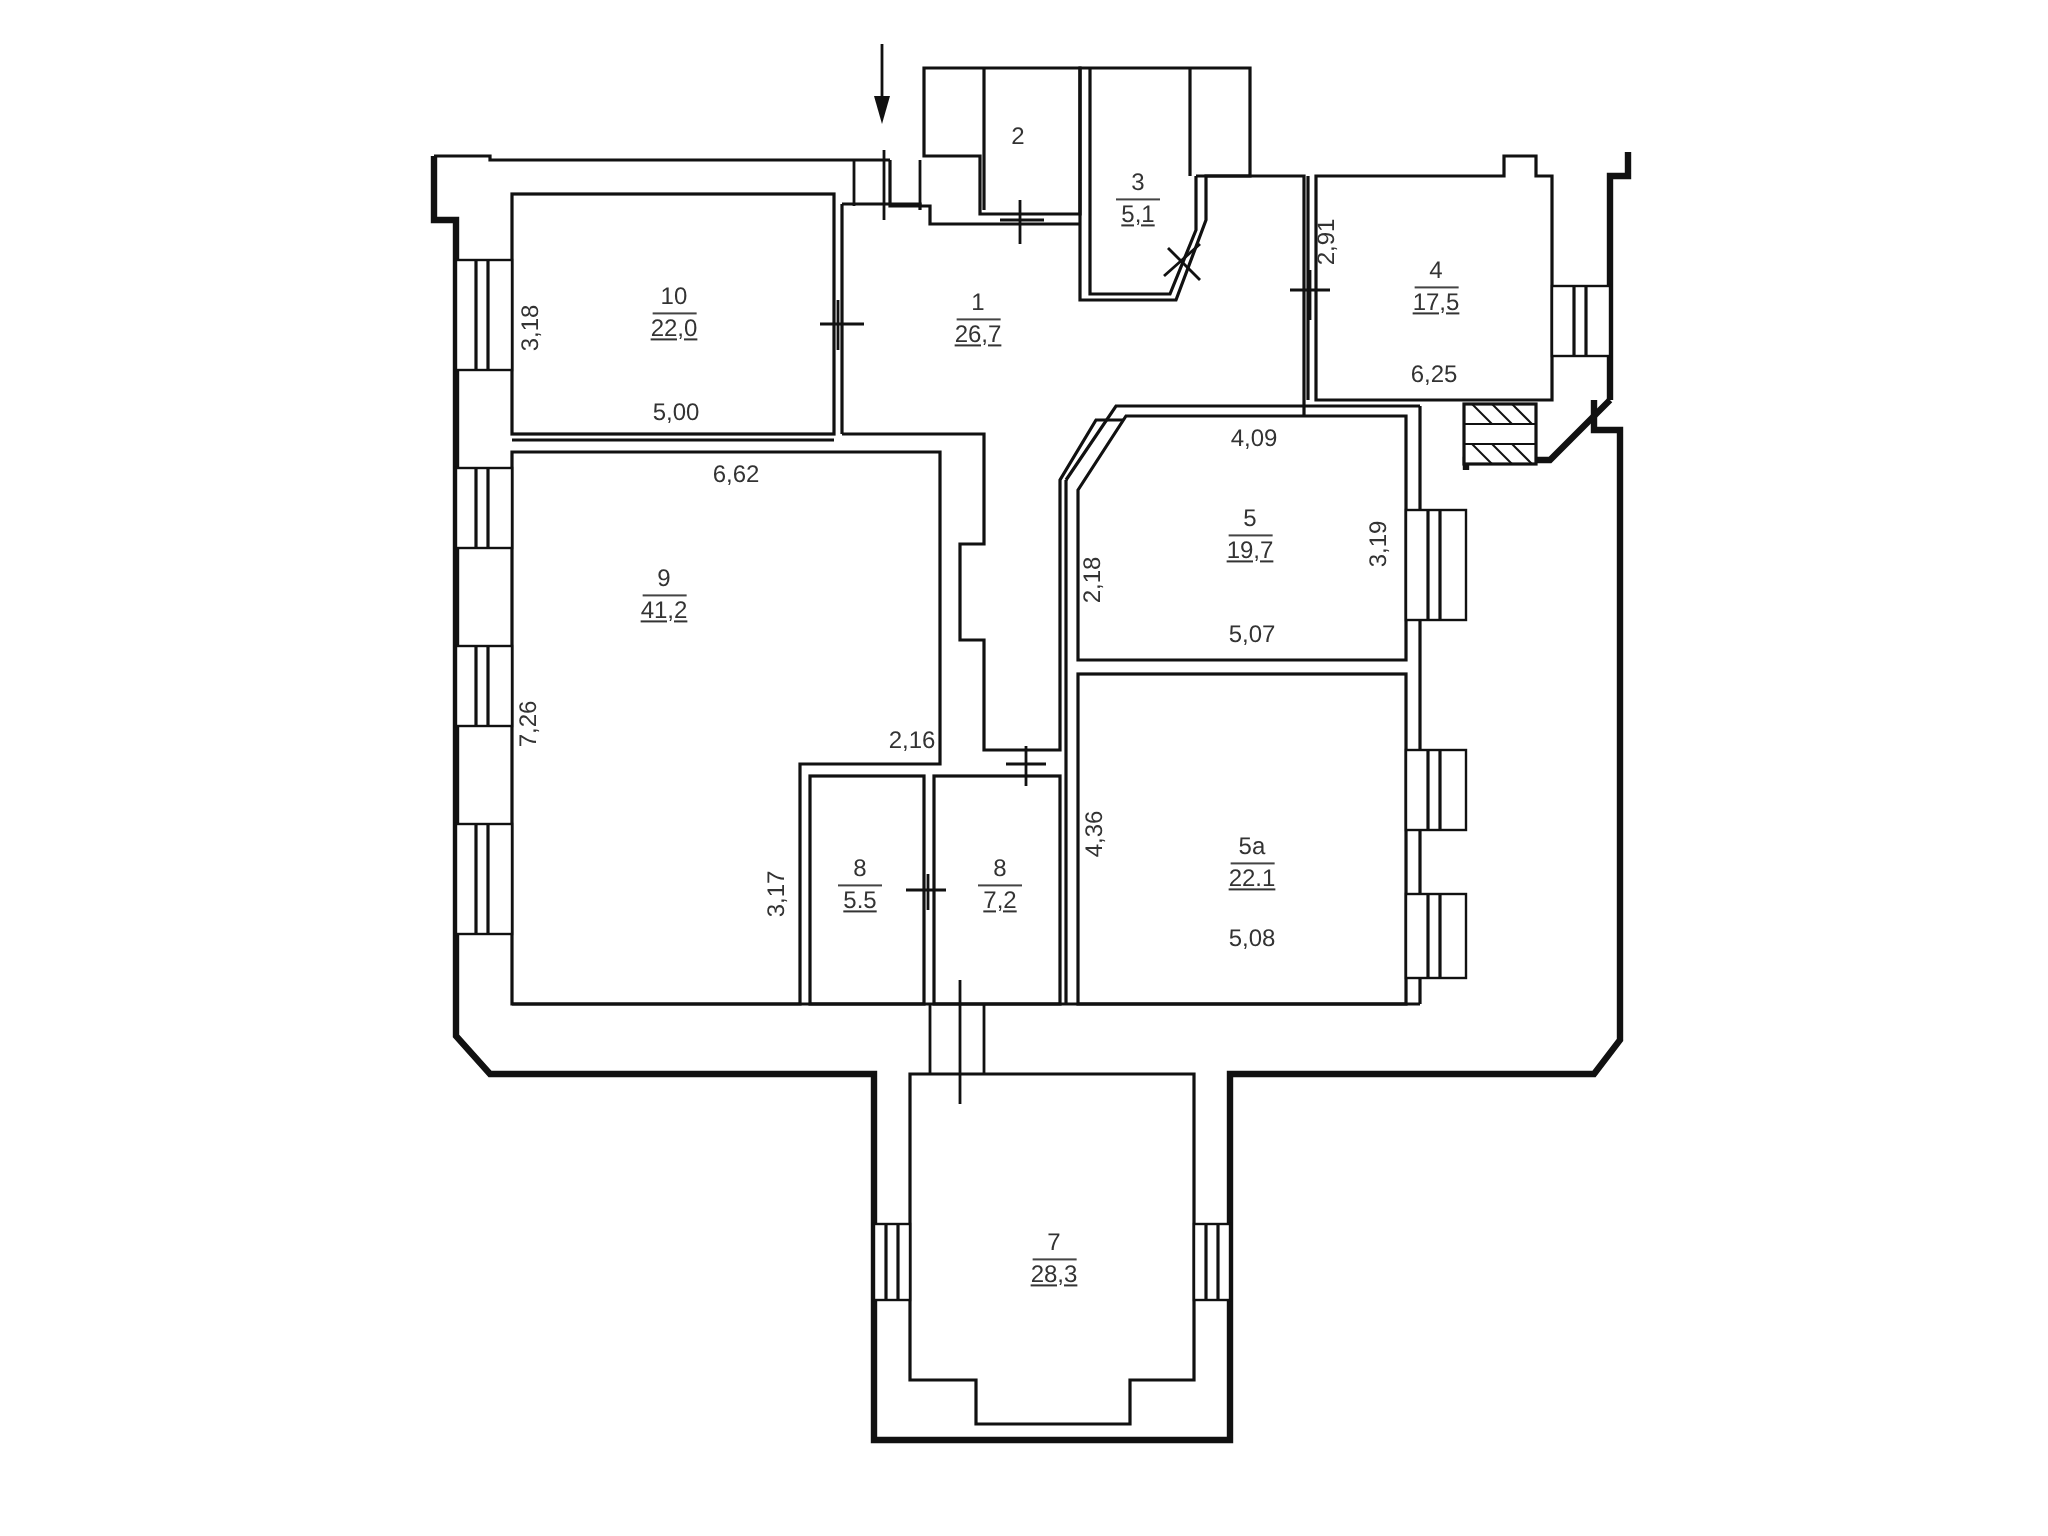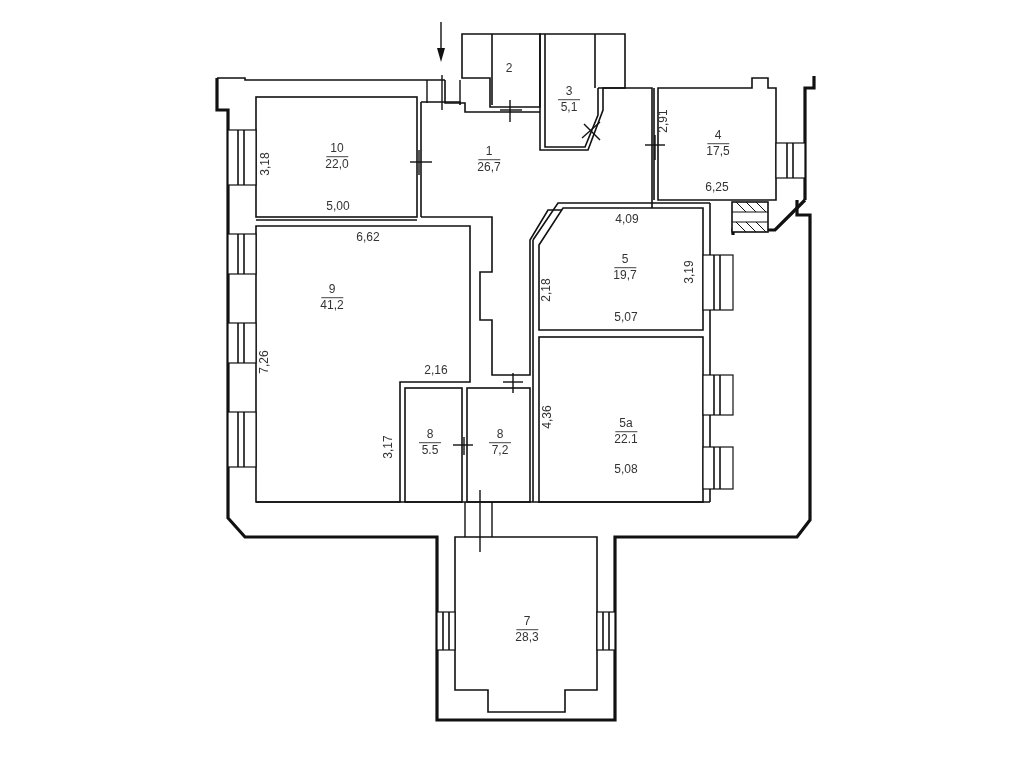--- a/index.html
+++ b/index.html
@@ -11,21 +11,21 @@
   .win { fill: #fff; stroke: #111; stroke-width: 1.2; }
   .door { stroke: #111; stroke-width: 1.4; fill: none; }
   .lbl {
     position: absolute; transform: translate(-50%, -50%);
     font-family: "Liberation Sans", sans-serif; color: #333;
     text-align: center; line-height: 1.15; font-size: 12px;
     transform-origin: center center;
   }
   .room-label { display: flex; flex-direction: column; align-items: center; }
   .room-label .num { padding: 0 4px; border-bottom: 1px solid #444; min-width: 14px; }
-  .room-label .area { padding-top: 1px; }
+  .room-label .area { padding-top: 1px; text-decoration: underline; }
   .room-label.solo .num { border-bottom: none; }
   .dim { font-size: 12px; color: #333; }
   .rot { transform: translate(-50%, -50%) rotate(-90deg); }
 </style>
 </head>
 <body>
 
 <svg id="plan" viewBox="0 0 1024 768" xmlns="http://www.w3.org/2000/svg">
 
   <path class="outer" d="M217,78 L217,110 L228,110 L228,518 L245,537 L437,537 L437,720 L615,720 L615,537 L797,537 L810,520 L810,215 L797,215 L797,200"></path>
@@ -192,14 +192,14 @@
 <span class="lbl dim rot" style="left:664px;top:121px">2,91</span>
 <span class="lbl dim" style="left:717px;top:188px">6,25</span>
 <span class="lbl dim" style="left:627px;top:220px">4,09</span>
 <span class="lbl dim rot" style="left:547px;top:290px">2,18</span>
 <span class="lbl dim rot" style="left:690px;top:272px">3,19</span>
 <span class="lbl dim" style="left:626px;top:318px">5,07</span>
 <span class="lbl dim rot" style="left:548px;top:417px">4,36</span>
 <span class="lbl dim" style="left:626px;top:470px">5,08</span>
 <span class="lbl dim" style="left:368px;top:238px">6,62</span>
 <span class="lbl dim rot" style="left:265px;top:362px">7,26</span>
-<span class="lbl dim" style="left:436px;top:371px">2,16</span>
+<span class="lbl dim" style="left:456px;top:371px">2,16</span>
 <span class="lbl dim rot" style="left:389px;top:447px">3,17</span>
 
 </body></html>

